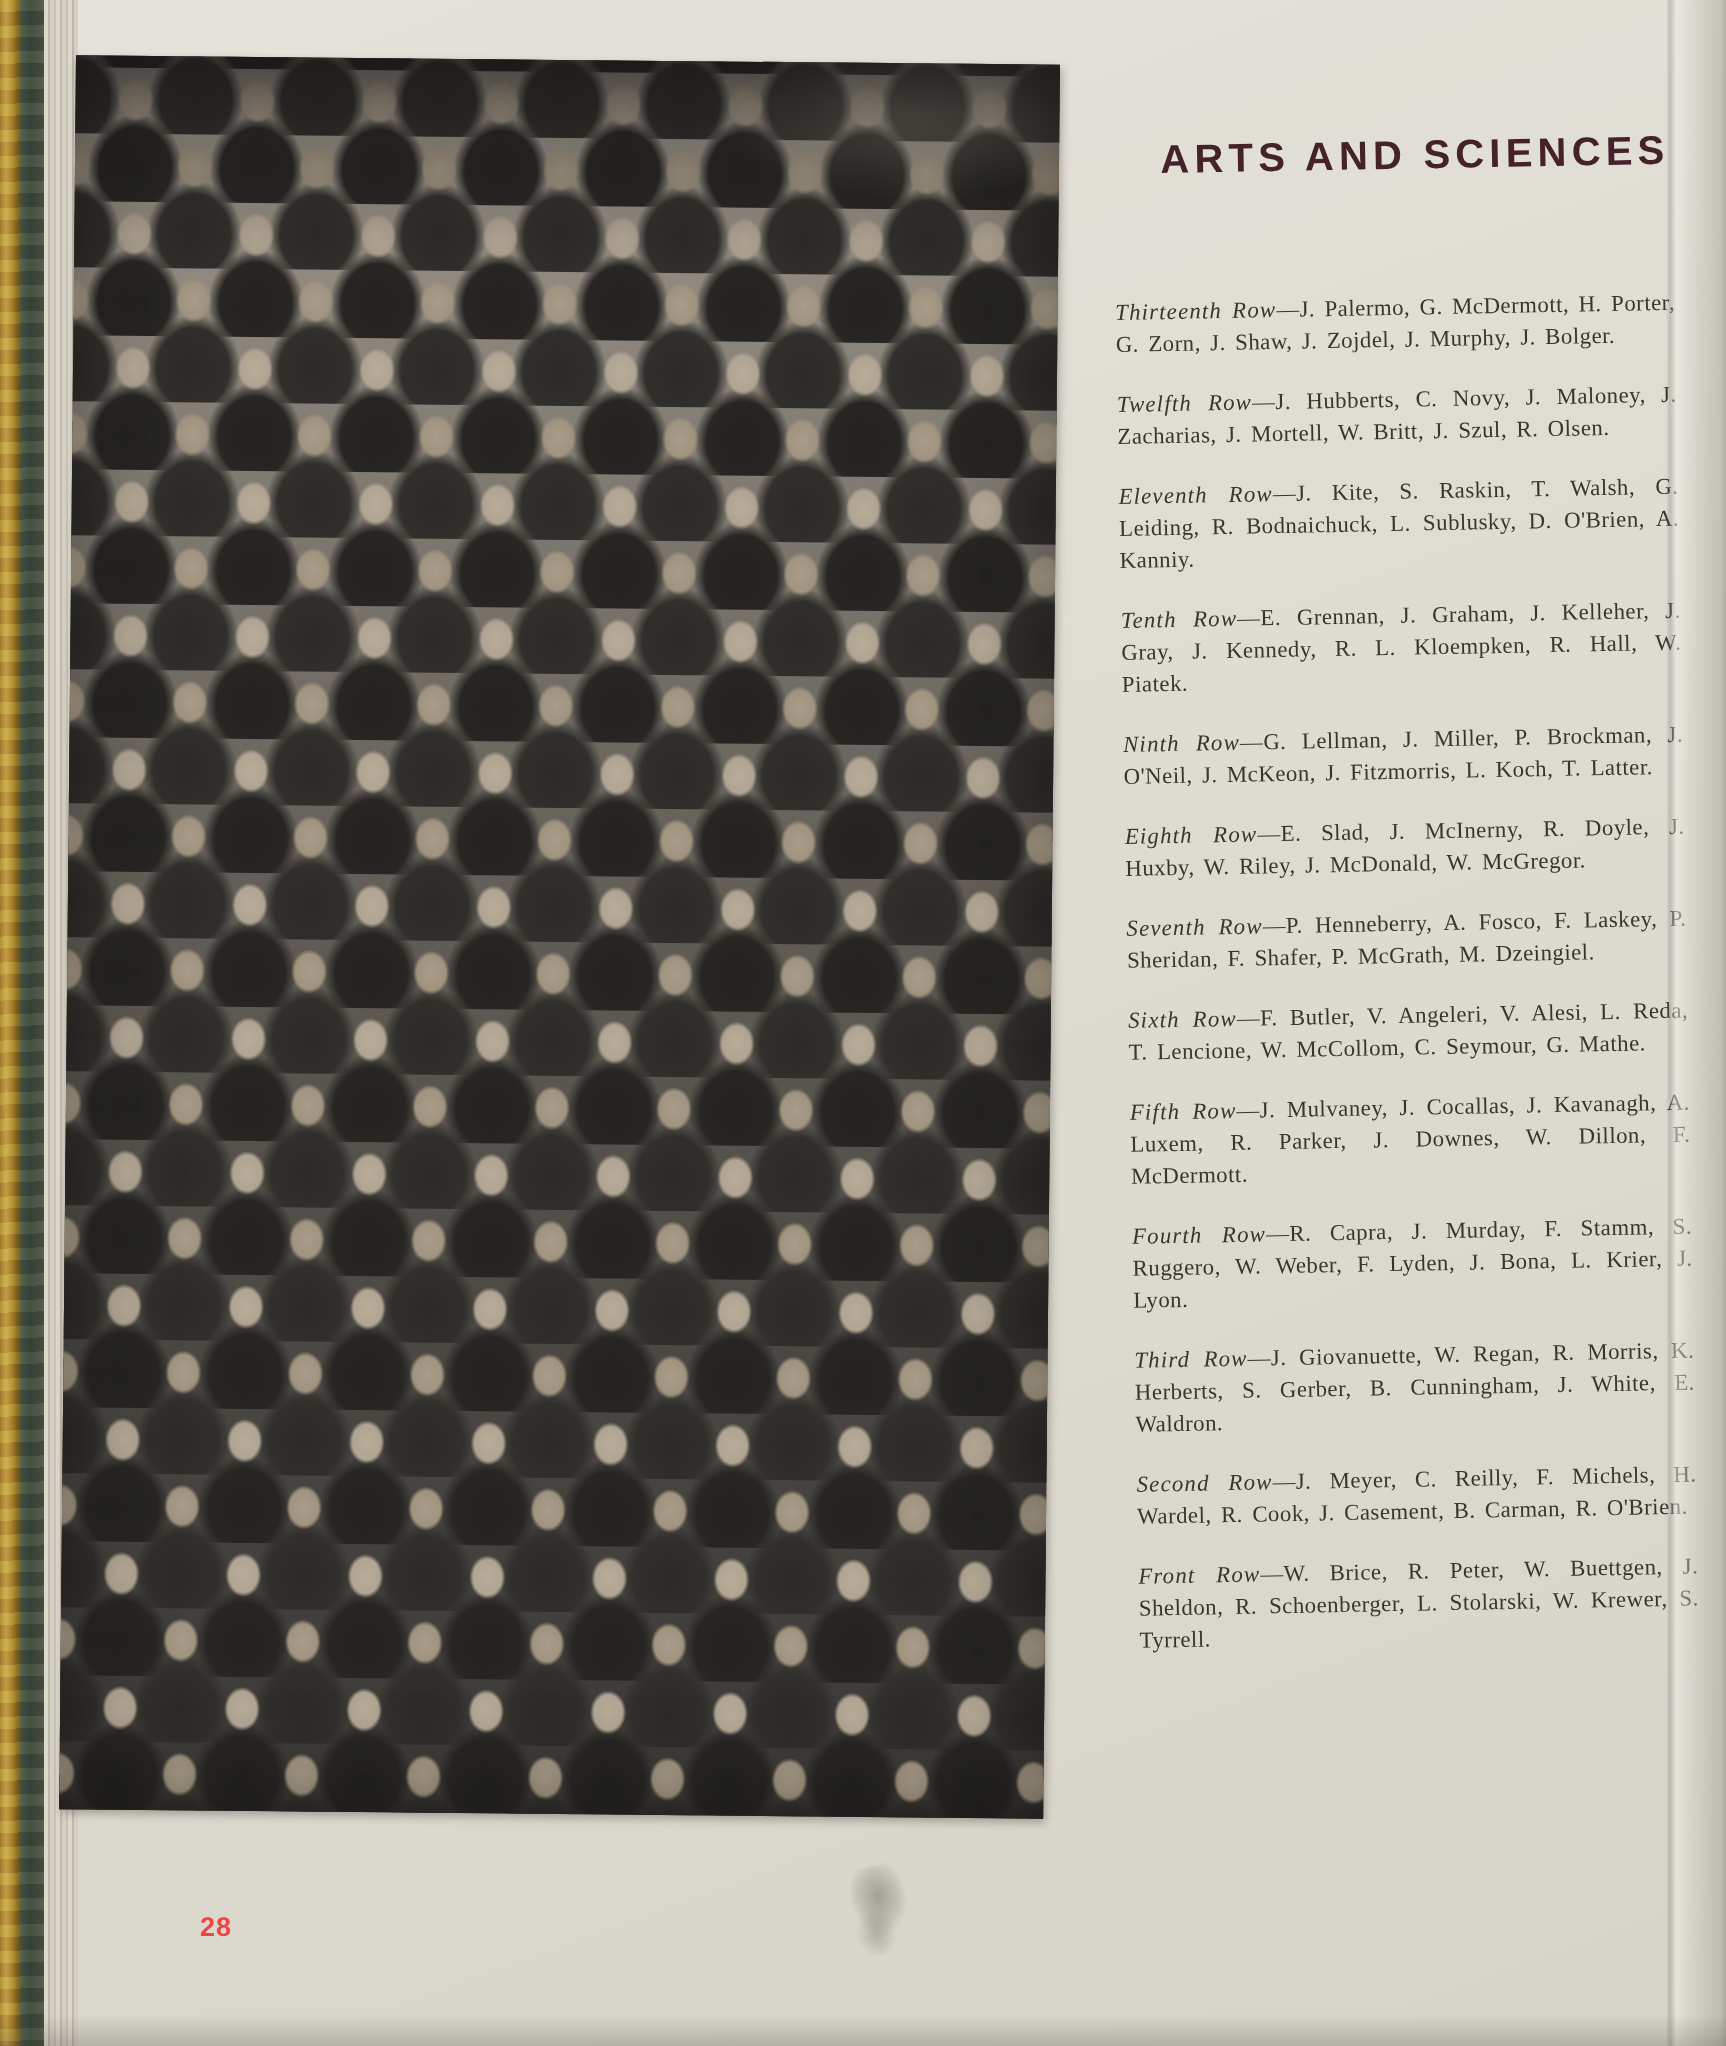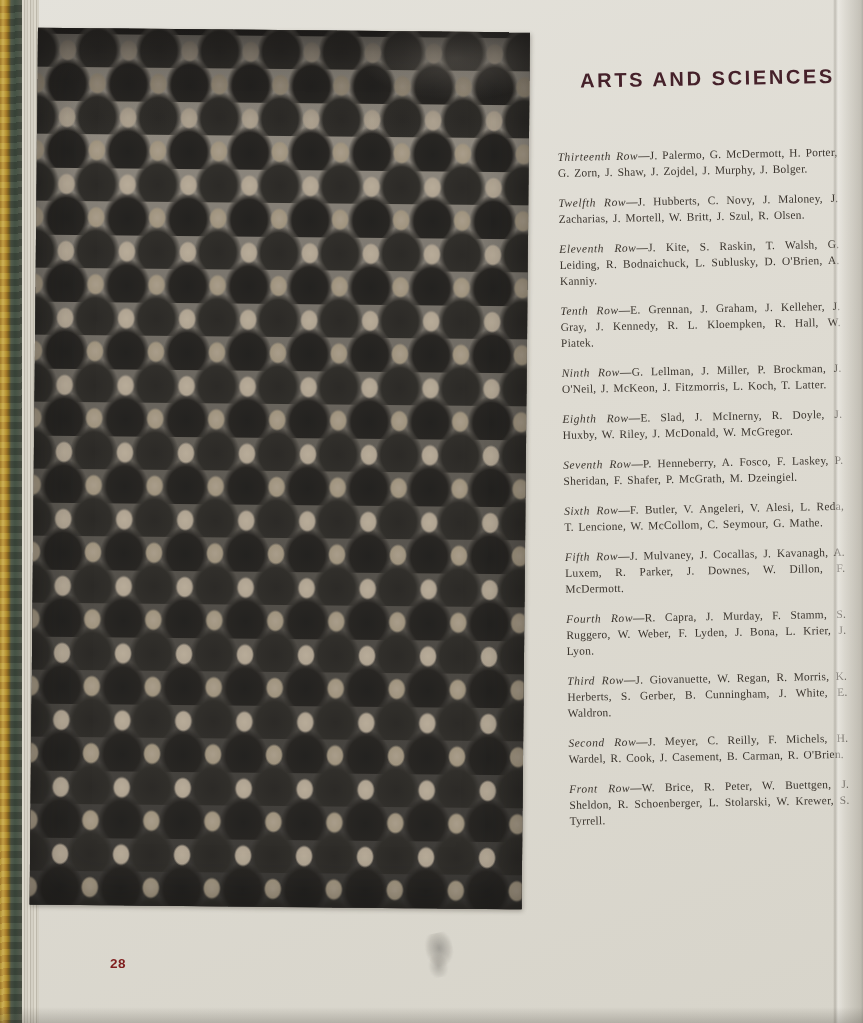--- a/index.html
+++ b/index.html
@@ -67,23 +67,23 @@
   .rows { margin-top: 56px; }
   .row-entry {
     font-size: 11.4px; line-height: 16px; margin: 0 0 14px 0;
     text-align: justify; color: #3a342d; word-spacing: 1.6px;
     letter-spacing: 0.25px;
   }
   .row-label { font-style: italic; letter-spacing: 0.6px; }
   .dash { font-style: normal; }
 
   .page-number {
-    position: absolute; left: 110px; top: 956px;
+    position: absolute; left: 100px; top: 956px;
     font-family: "Liberation Sans", sans-serif;
-    font-weight: bold; font-size: 13.5px; color: #7f1d1d; letter-spacing: 0.5px;
+    font-weight: bold; font-size: 13.5px; color: #ef4444; letter-spacing: 0.5px;
   }
 
   
   .smudge {
     position: absolute; left: 424px; top: 933px; width: 30px; height: 44px;
     transform: rotate(-12deg);
     background:
       radial-gradient(60% 55% at 55% 35%, rgba(92,90,86,0.45), rgba(120,116,108,0.22) 55%, rgba(0,0,0,0) 80%),
       radial-gradient(45% 40% at 40% 75%, rgba(100,97,92,0.35), rgba(0,0,0,0) 75%);
     filter: blur(0.4px);

